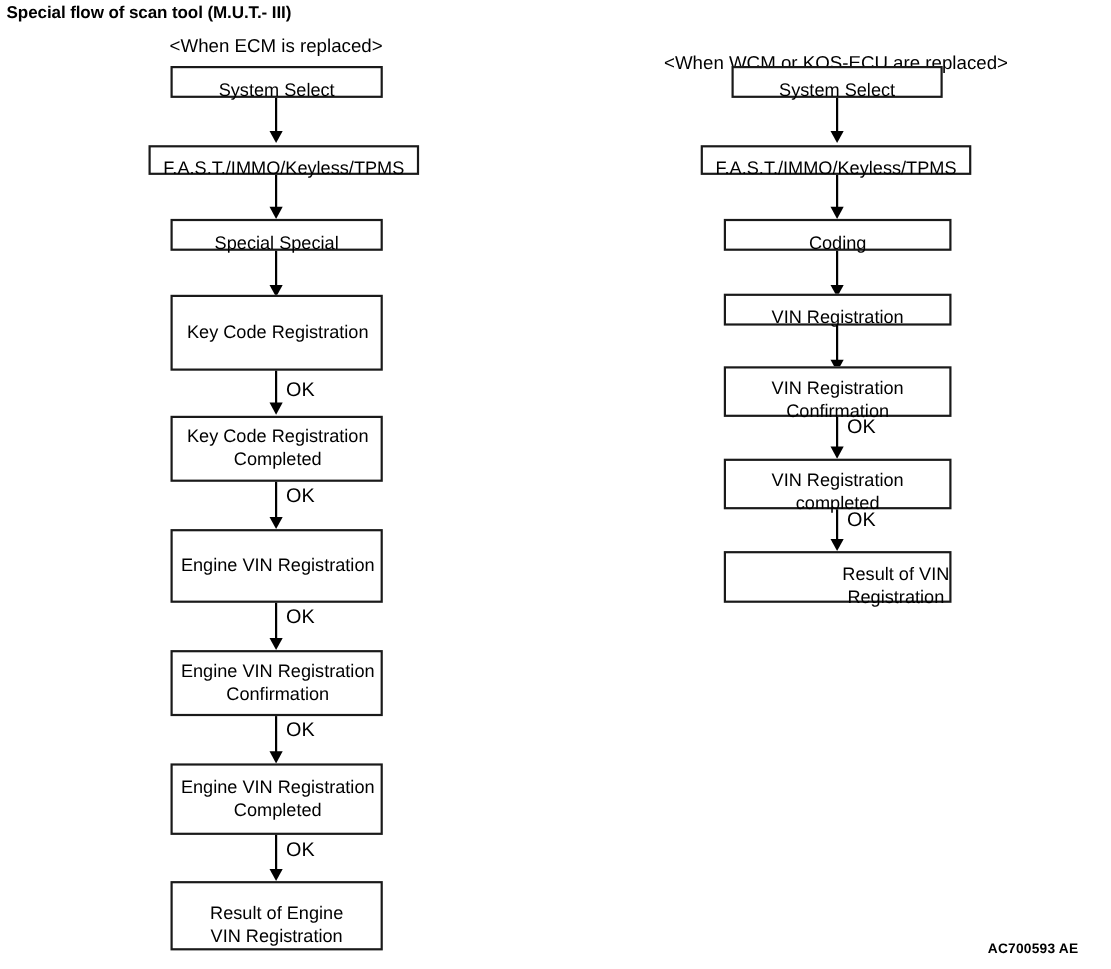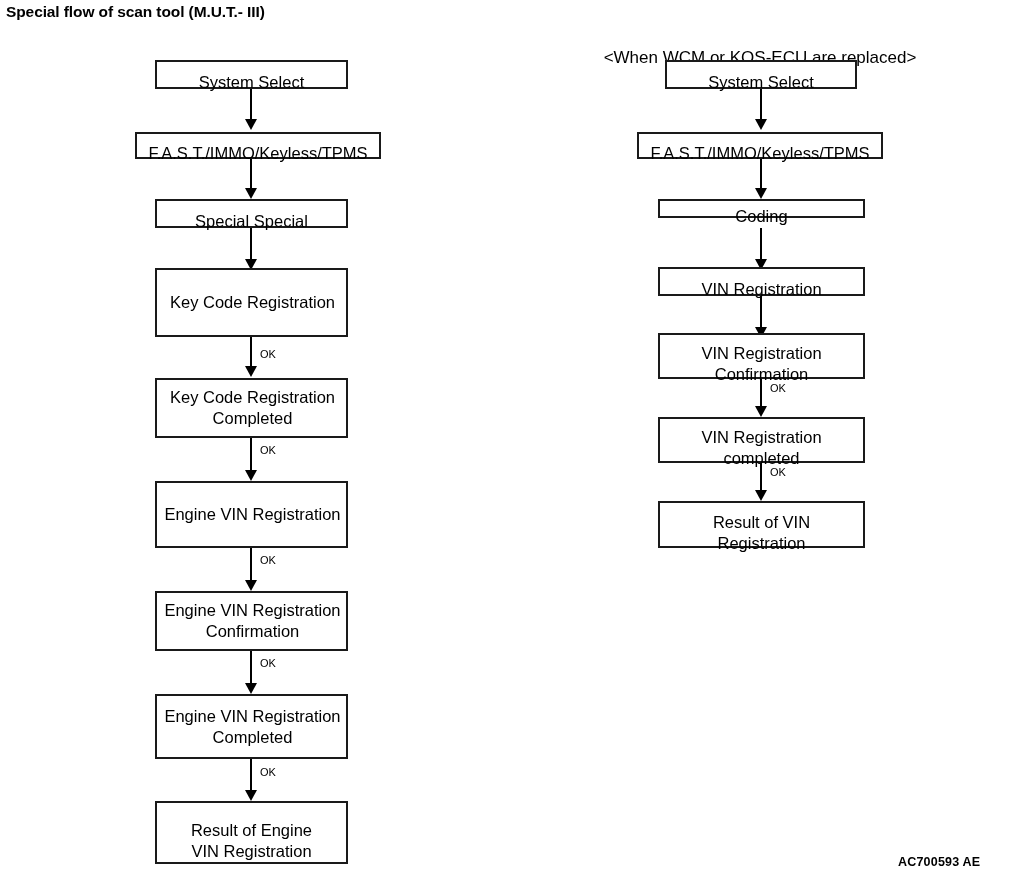--- a/index.html
+++ b/index.html
@@ -76,40 +76,41 @@
     position: absolute;
     width: 0;
     height: 0;
     border-left: 6px solid transparent;
     border-right: 6px solid transparent;
     border-top: 11px solid #000000;
   }
 
   .edge-label {
     position: absolute;
-    font-size: 11px;
+    font-size: 18px;
     white-space: nowrap;
     line-height: 19px;
   }
 
   .figure-code {
     position: absolute;
     font-size: 12.5px;
     font-weight: bold;
     letter-spacing: 0.2px;
     white-space: nowrap;
   }
 </style>
 </head>
 <body>
 
 <div id="page-root">
 
   <div class="page-title">Special flow of scan tool (M.U.T.- III)</div>
 
+  <div class="col-heading" style="left:135px; top:32px; width:232px;">&lt;When ECM is replaced&gt;</div>
 
   <div class="flow-box align-center" style="left:155px; top:60px; width:193px; height:29px;">
     <span class="box-label">System Select</span>
   </div>
   <div class="connector" style="left:250px; top:89px; height:33px;"></div>
   <div class="arrow-head" style="left:245px; top:119px;"></div>
 
   <div class="flow-box align-center" style="left:135px; top:132px; width:246px; height:27px;">
     <span class="box-label">F.A.S.T./IMMO/Keyless/TPMS</span>
   </div>
@@ -172,21 +173,21 @@
   </div>
   <div class="connector" style="left:760px; top:89px; height:33px;"></div>
   <div class="arrow-head" style="left:755px; top:119px;"></div>
 
   <div class="flow-box align-center" style="left:637px; top:132px; width:246px; height:27px;">
     <span class="box-label">F.A.S.T./IMMO/Keyless/TPMS</span>
   </div>
   <div class="connector" style="left:760px; top:159px; height:31px;"></div>
   <div class="arrow-head" style="left:755px; top:188px;"></div>
 
-  <div class="flow-box align-center" style="left:658px; top:199px; width:207px; height:19px;">
+  <div class="flow-box align-center" style="left:658px; top:199px; width:207px; height:29px;">
     <span class="box-label">Coding</span>
   </div>
   <div class="connector" style="left:760px; top:228px; height:34px;"></div>
   <div class="arrow-head" style="left:755px; top:259px;"></div>
 
   <div class="flow-box align-center" style="left:658px; top:267px; width:207px; height:29px;">
     <span class="box-label">VIN Registration</span>
   </div>
   <div class="connector" style="left:760px; top:296px; height:34px;"></div>
   <div class="arrow-head" style="left:755px; top:327px;"></div>
@@ -200,20 +201,20 @@
   <div class="edge-label" style="left:770px; top:379px;">OK</div>
 
   <div class="flow-box align-center" style="left:658px; top:417px; width:207px; height:46px;">
     <span class="box-label">VIN Registration
 completed</span>
   </div>
   <div class="connector" style="left:760px; top:463px; height:30px;"></div>
   <div class="arrow-head" style="left:755px; top:490px;"></div>
   <div class="edge-label" style="left:770px; top:463px;">OK</div>
 
-  <div class="flow-box align-center" style="left:658px; top:501px; width:207px; height:47px;">
+  <div class="flow-box align-center" style="left:658px; top:501px; width:207px; height:47px;align-items:flex-end;">
     <span class="box-label">Result of VIN
 Registration</span>
   </div>
 
   <div class="figure-code" style="left:898px; top:855px;">AC700593 AE</div>
 
 </div>
 
 </body></html>

